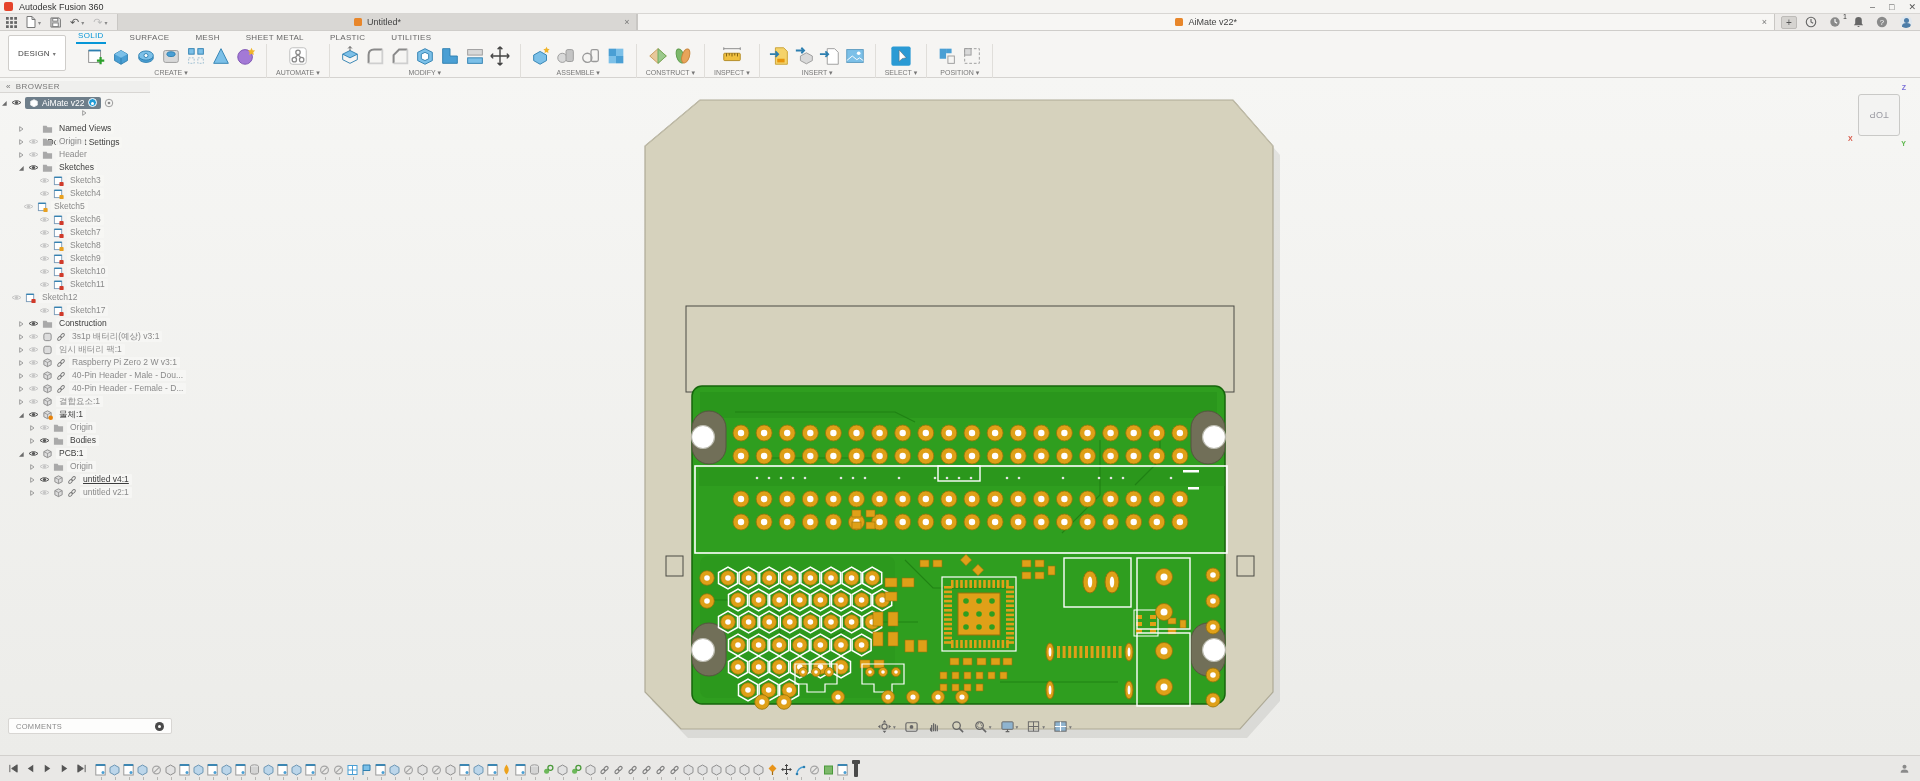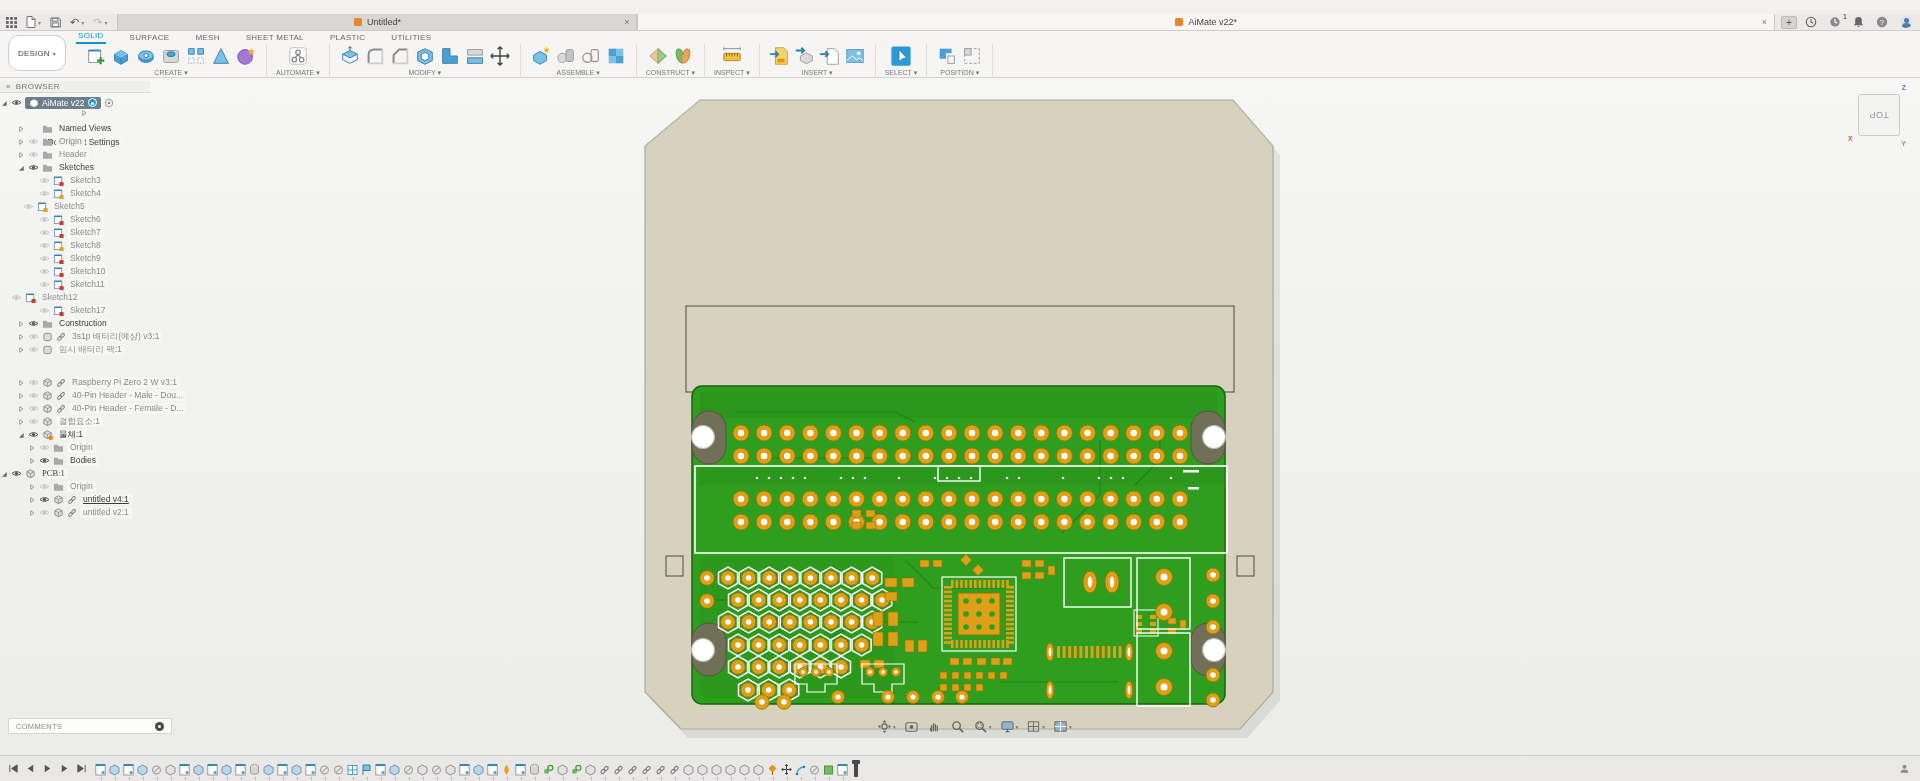--- a/index.html
+++ b/index.html
@@ -35,21 +35,21 @@
   .ts-right .ic { position:relative; display:flex; align-items:center; }
   .ts-right .badge { position:absolute; right:-6px; top:-3px; font-size:7px; color:#333; }
   .avatar { width:12px; height:12px; border-radius:50%; background:#dfe7ee; overflow:hidden; position:relative; }
   .avatar:before { content:""; position:absolute; left:3.5px; top:2px; width:5px; height:5px; border-radius:50%; background:#4d7da8; }
   .avatar:after { content:""; position:absolute; left:1.5px; top:7px; width:9px; height:6px; border-radius:50% 50% 0 0; background:#4d7da8; }
 
   
   .ribbon { position:absolute; left:0; top:31px; width:100%; height:47px; background:#f6f5f3;
     border-bottom:1px solid #d5d3d0; }
   .design-btn { position:absolute; left:8px; top:4px; width:58px; height:36px; background:#fff;
-    border:1px solid #cfcdca; border-radius:11px; display:flex; align-items:center; justify-content:center;
+    border:1px solid #cfcdca; border-radius:2px; display:flex; align-items:center; justify-content:center;
     font-size:8px; color:#444; letter-spacing:.2px; }
   .design-btn .caret { font-size:6px; color:#777; margin-left:3px; }
   .ribbon-tabs { position:absolute; left:76px; top:0; height:13px; display:flex; gap:22px; align-items:flex-end; }
   .ribbon-tab { font-size:8px; letter-spacing:.3px; color:#666; padding:0 2px 2px; }
   .ribbon-tab.active { color:#0696d7; border-bottom:2px solid #0696d7; }
   .ribbon-groups { position:absolute; left:76px; top:13px; display:flex; align-items:stretch; height:34px; }
   .rgroup { display:flex; flex-direction:column; align-items:center; padding:0 9px; border-right:1px solid #e0deda; }
   .ricons { display:flex; gap:3px; align-items:center; height:24px; }
   .ricon { width:22px; height:22px; display:flex; align-items:center; justify-content:center; }
   .ricon svg { display:block; }
@@ -104,20 +104,29 @@
   .tl-item:after { content:""; position:absolute; left:50%; bottom:-4px; width:1px; height:3px; background:#b8b6b3; }
   .playhead { width:4px; height:17px; background:#4a4a4a; border-radius:1px; margin-left:6px; position:relative; }
   .playhead:before { content:""; position:absolute; left:-2px; top:0; width:8px; height:4px; background:#4a4a4a; border-radius:1px; }
   .tl-right { margin-left:auto; padding-right:10px; display:flex; align-items:center; }
 </style>
 </head>
 <body>
 
 <div id="stage">
 
+  <div class="titlebar">
+    <div class="fusion-logo"></div>
+    <span>Autodesk Fusion 360</span>
+    <div class="win-controls">
+      <span>–</span>
+      <span>□</span>
+      <span>✕</span>
+    </div>
+  </div>
 
   <div class="tabstrip">
     <div class="qa" id="qa">
         <div class="qa-btn">
           <svg width="11" height="11" viewBox="0 0 12 12">
             <g fill="#666">
               <rect x="0" y="0" width="3" height="3"></rect>
               <rect x="4.5" y="0" width="3" height="3"></rect>
               <rect x="9" y="0" width="3" height="3"></rect>
               <rect x="0" y="4.5" width="3" height="3"></rect>
@@ -1237,21 +1246,21 @@
             </svg>
             <svg width="11" height="9" viewBox="0 0 12 10">
               <path d="M1 5 Q6 .8 11 5 Q6 9.2 1 5z" fill="none" stroke="#c5c5c5" stroke-width="1.1"></path>
               <circle cx="6" cy="5" r="1.8" fill="#c5c5c5"></circle>
             </svg>
             <svg width="11" height="11" viewBox="0 0 12 12">
               <rect x="2" y="2.5" width="8" height="8" rx="2" fill="#dcdcdc" stroke="#8a8a8a"></rect>
             </svg>
             <span class="lbl" style="color:#8a8a8a">임시 배터리 팩:1</span>
           </div>
-          <div class="brow" style="padding-left: 17px; margin-top: 20px;">
+          <div class="brow" style="padding-left: 17px;">
             <svg width="8" height="8" viewBox="0 0 12 12">
               <path d="M4 2.5 L9 6 4 9.5z" fill="none" stroke="#8a8a8a" stroke-width="1.2"></path>
             </svg>
             <svg width="11" height="9" viewBox="0 0 12 10">
               <path d="M1 5 Q6 .8 11 5 Q6 9.2 1 5z" fill="none" stroke="#c5c5c5" stroke-width="1.1"></path>
               <circle cx="6" cy="5" r="1.8" fill="#c5c5c5"></circle>
             </svg>
             <svg width="11" height="11" viewBox="0 0 12 12">
               <path d="M2 4 l4 -2 4 2 v4.5 l-4 2 -4 -2z" fill="#dcdcdc" stroke="#8a8a8a"></path>
               <path d="M2 4 l4 2 4 -2 M6 6 v4.5" fill="none" stroke="#8a8a8a" stroke-width="0.8"></path>
@@ -1346,21 +1355,21 @@
             </svg>
             <svg width="11" height="9" viewBox="0 0 12 10">
               <path d="M1 5 Q6 .8 11 5 Q6 9.2 1 5z" fill="none" stroke="#555" stroke-width="1.1"></path>
               <circle cx="6" cy="5" r="1.8" fill="#555"></circle>
             </svg>
             <svg width="11" height="11" viewBox="0 0 12 12">
               <path d="M1 3 h4 l1 1.5 h5 v6 H1z" fill="#a9a9a9"></path>
             </svg>
             <span class="lbl">Bodies</span>
           </div>
-          <div class="brow" style=" font-family: Liberation Serif, serif;">
+          <div class="brow" style="padding-left: 17px;">
             <svg width="8" height="8" viewBox="0 0 12 12">
               <path d="M10 3 V10 H3z" fill="#6a6a6a"></path>
             </svg>
             <svg width="11" height="9" viewBox="0 0 12 10">
               <path d="M1 5 Q6 .8 11 5 Q6 9.2 1 5z" fill="none" stroke="#555" stroke-width="1.1"></path>
               <circle cx="6" cy="5" r="1.8" fill="#555"></circle>
             </svg>
             <svg width="11" height="11" viewBox="0 0 12 12">
               <path d="M2 4 l4 -2 4 2 v4.5 l-4 2 -4 -2z" fill="#dcdcdc" stroke="#8a8a8a"></path>
               <path d="M2 4 l4 2 4 -2 M6 6 v4.5" fill="none" stroke="#8a8a8a" stroke-width="0.8"></path>

